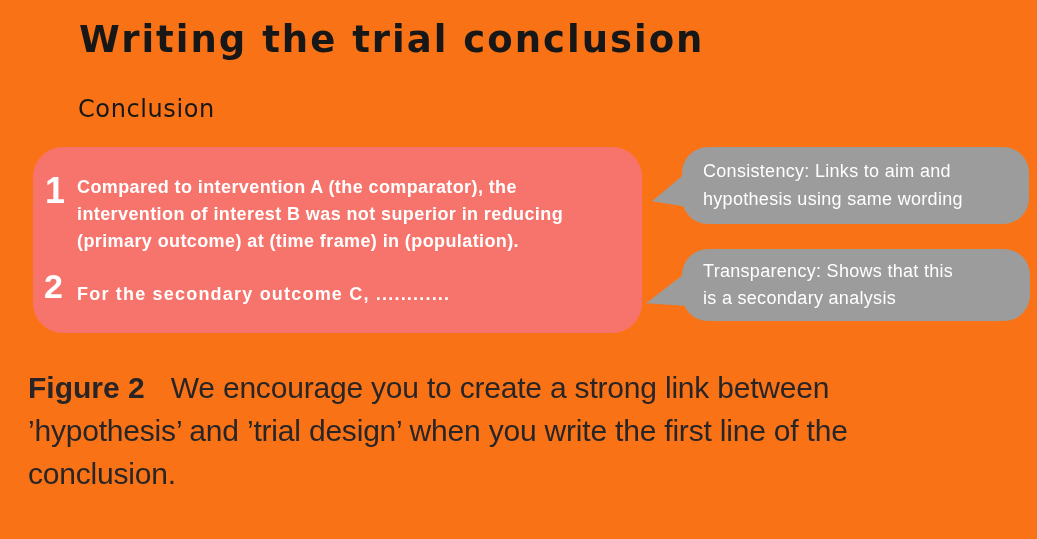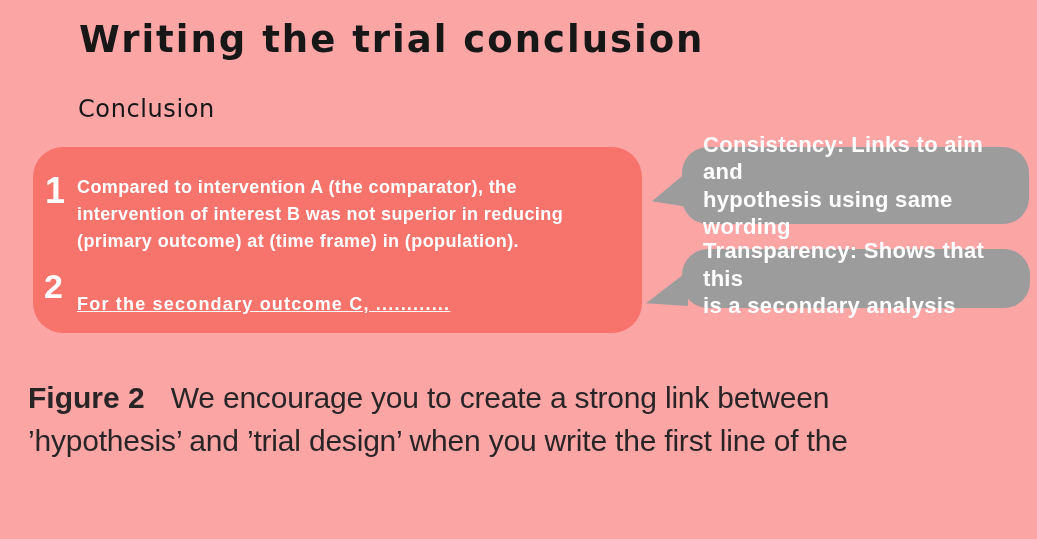--- a/index.html
+++ b/index.html
@@ -1,21 +1,21 @@
 <!DOCTYPE html>
 <html><head>
 <meta charset="utf-8">
 <style>
   html, body { margin: 0; padding: 0; }
   body { background: #ffffff; }
   .stage {
     position: relative;
     width: 1037px;
     height: 539px;
-    background: #fca5a5;
+    background: #f97316;
     overflow: hidden;
     font-family: "Liberation Sans", sans-serif;
   }
 
   
   .fig-title {
     position: absolute;
     left: 79px; top: 18px;
     margin: 0;
     font-family: "DejaVu Sans", sans-serif;
@@ -58,36 +58,36 @@
     position: absolute;
     color: #ffffff;
     font-weight: bold;
     font-size: 18px;
     line-height: 27px;
     letter-spacing: 0.4px;
     white-space: pre-line;
     width: 560px;
   }
   .text-1 { left: 44px; top: 27px; }
-  .text-2 { left: 44px; top: 144px; letter-spacing: 1.2px; text-decoration: underline; }
+  .text-2 { left: 44px; top: 134px; letter-spacing: 1.2px; }
 
   
   .bubble {
     position: absolute;
     background: #9c9c9c;
     border-radius: 26px;
     display: flex;
     align-items: center;
   }
   .bubble-1 { left: 682px; top: 147px; width: 347px; height: 77px; }
-  .bubble-2 { left: 682px; top: 249px; width: 348px; height: 59px; }
+  .bubble-2 { left: 682px; top: 249px; width: 348px; height: 72px; }
   .bubble-text {
     color: #ffffff;
-    font-weight: bold;
-    font-size: 22px;
+    font-weight: normal;
+    font-size: 18px;
     line-height: 27.5px;
     letter-spacing: 0.3px;
     padding-left: 21px;
     white-space: pre-line;
   }
   .tail {
     position: absolute;
     background: #9c9c9c;
   }
   .tail-1 {
@@ -95,21 +95,21 @@
     clip-path: polygon(0% 84%, 100% 0%, 100% 100%);
   }
   .tail-2 {
     left: 646px; top: 271px; width: 42px; height: 35px;
     clip-path: polygon(0% 92%, 100% 0%, 100% 100%);
   }
 
   
   .caption {
     position: absolute;
-    left: 28px; top: 376px;
+    left: 28px; top: 366px;
     color: #29252­6;
     color: #292526;
     font-size: 30px;
     line-height: 43px;
     letter-spacing: -0.2px;
   }
   .cap-line { white-space: nowrap; }
   .cap-label {
     font-weight: bold;
     margin-right: 26px;
@@ -143,15 +143,16 @@
   <div class="bubble bubble-2">
     <div class="bubble-text">Transparency: Shows that this
 is a secondary analysis</div>
   </div>
 
   <div class="caption">
     <div class="cap-line">
       <span class="cap-label">Figure 2</span><span>We encourage you to create a strong link between</span>
     </div>
     <div class="cap-line">’hypothesis’ and ’trial design’ when you write the first line of the</div>
+    <div class="cap-line">conclusion.</div>
   </div>
 
 </div>
 
 </body></html>

